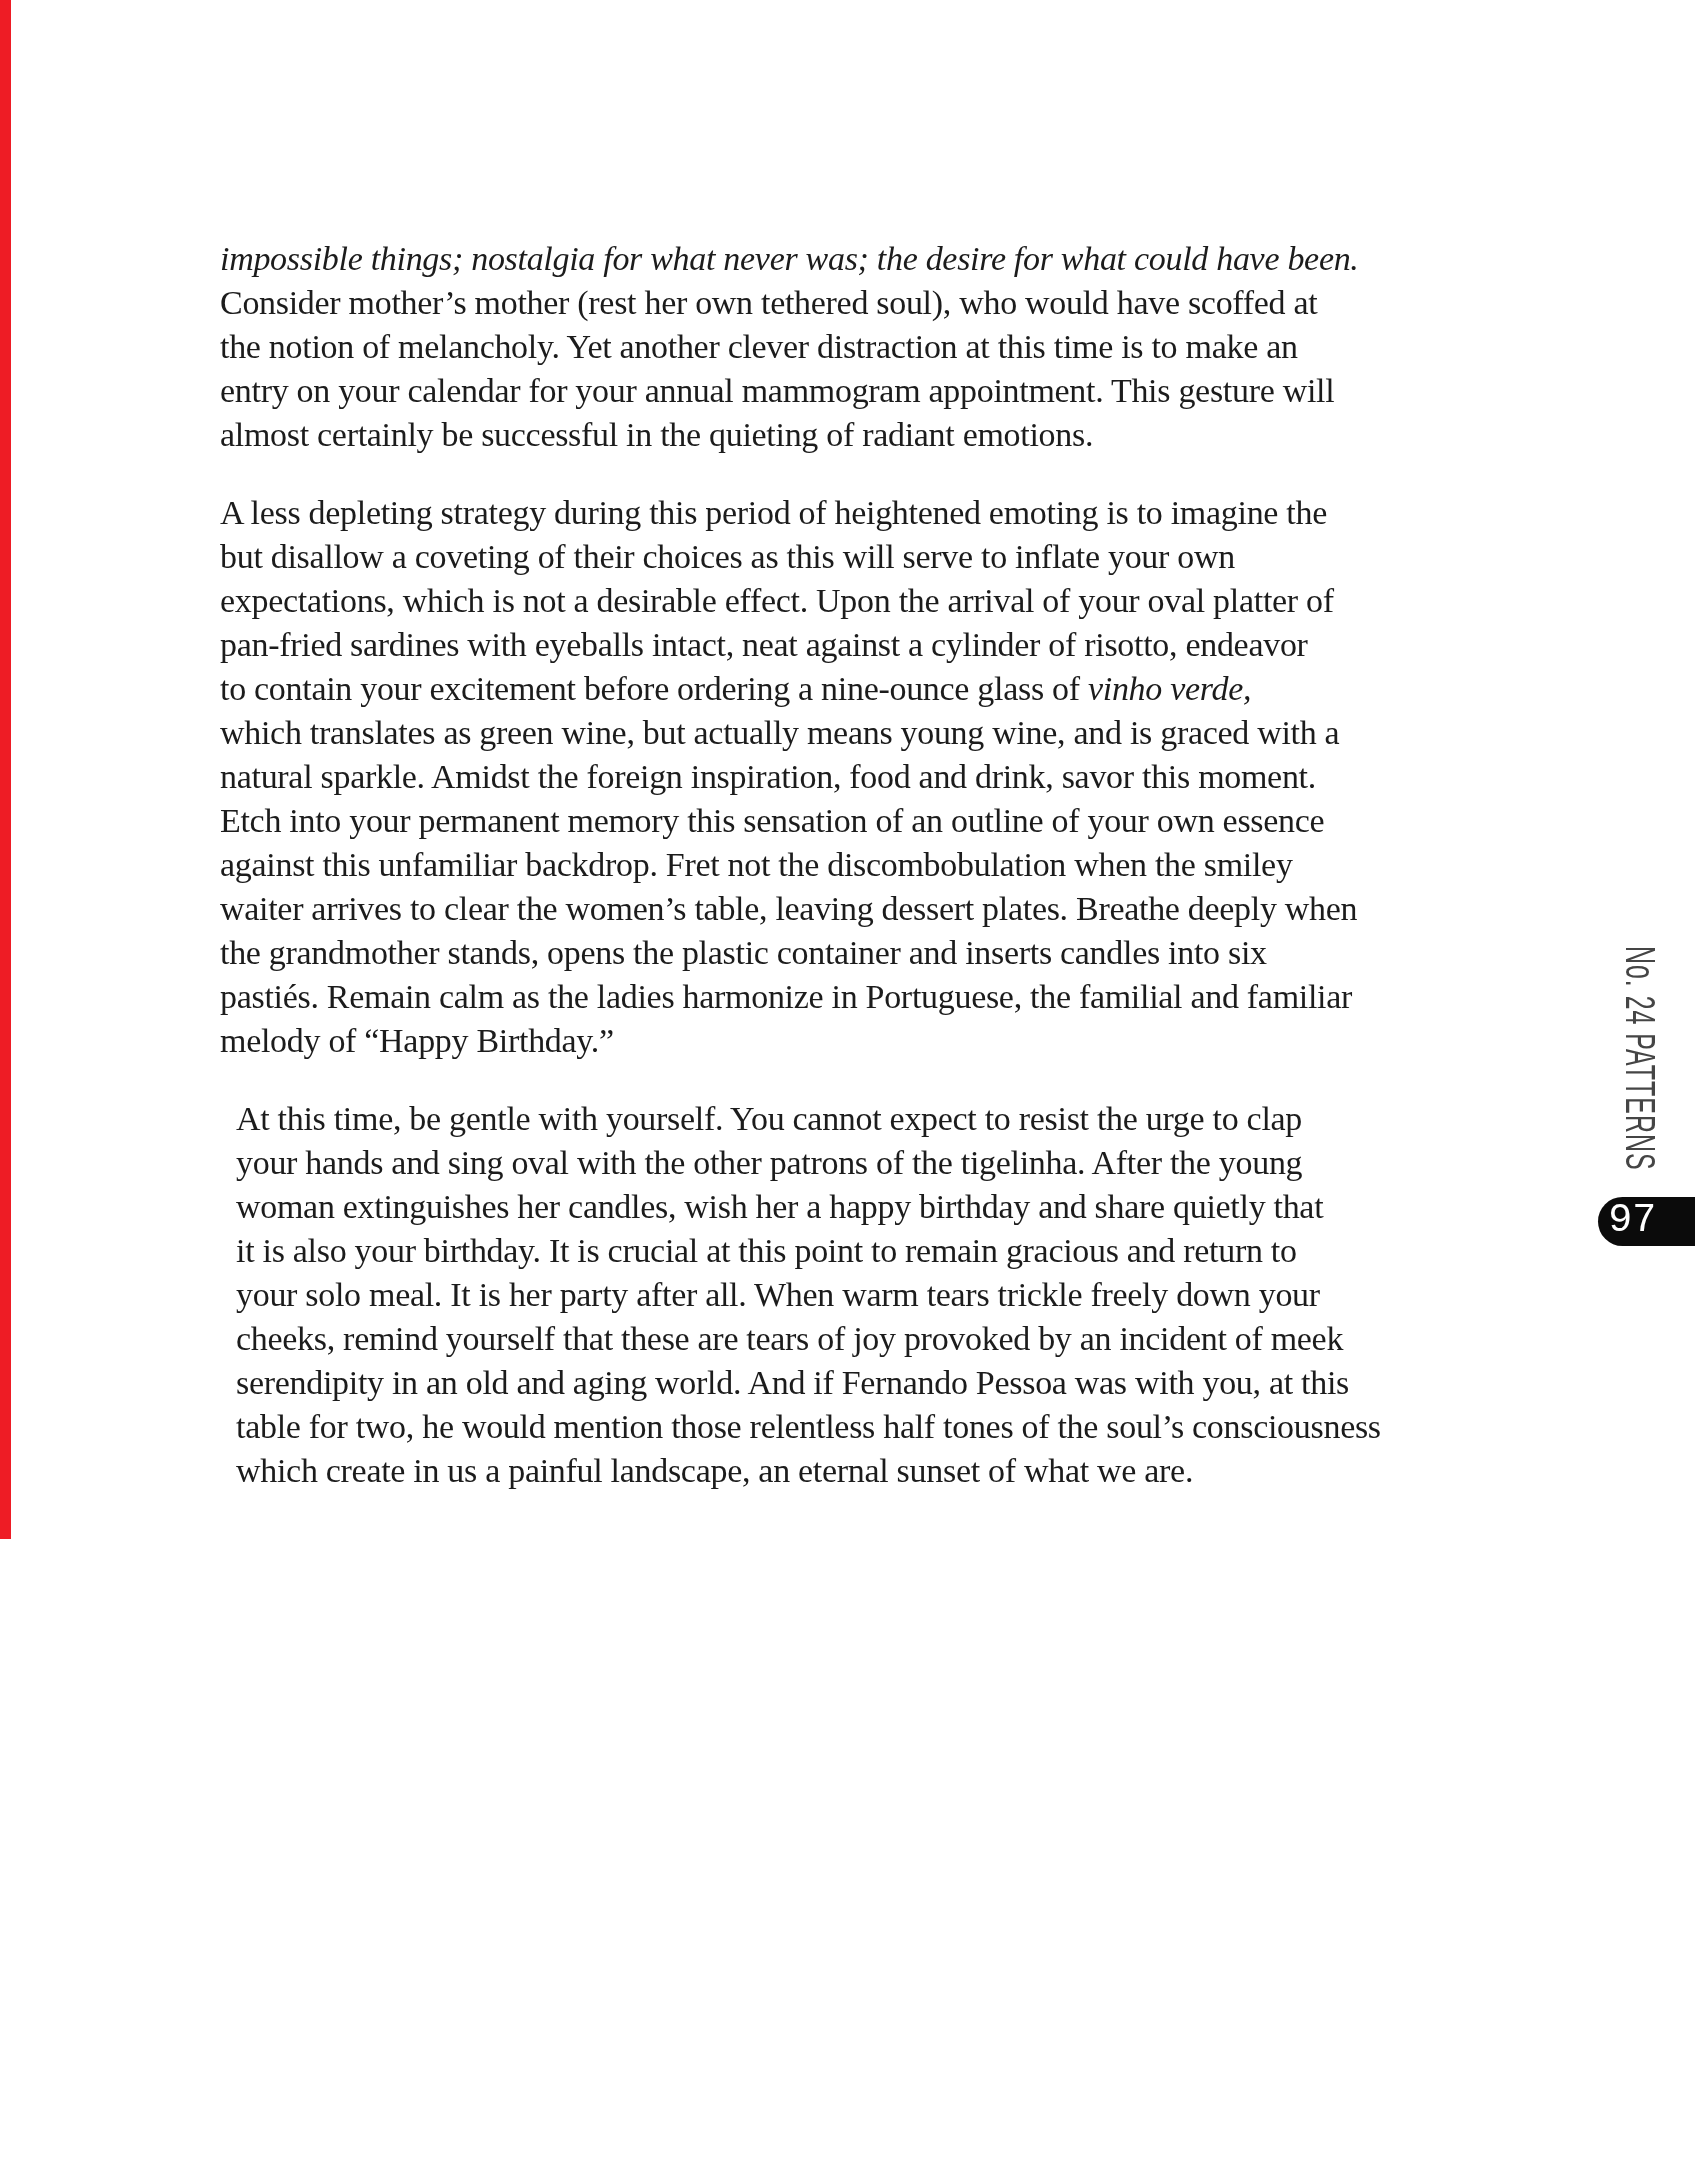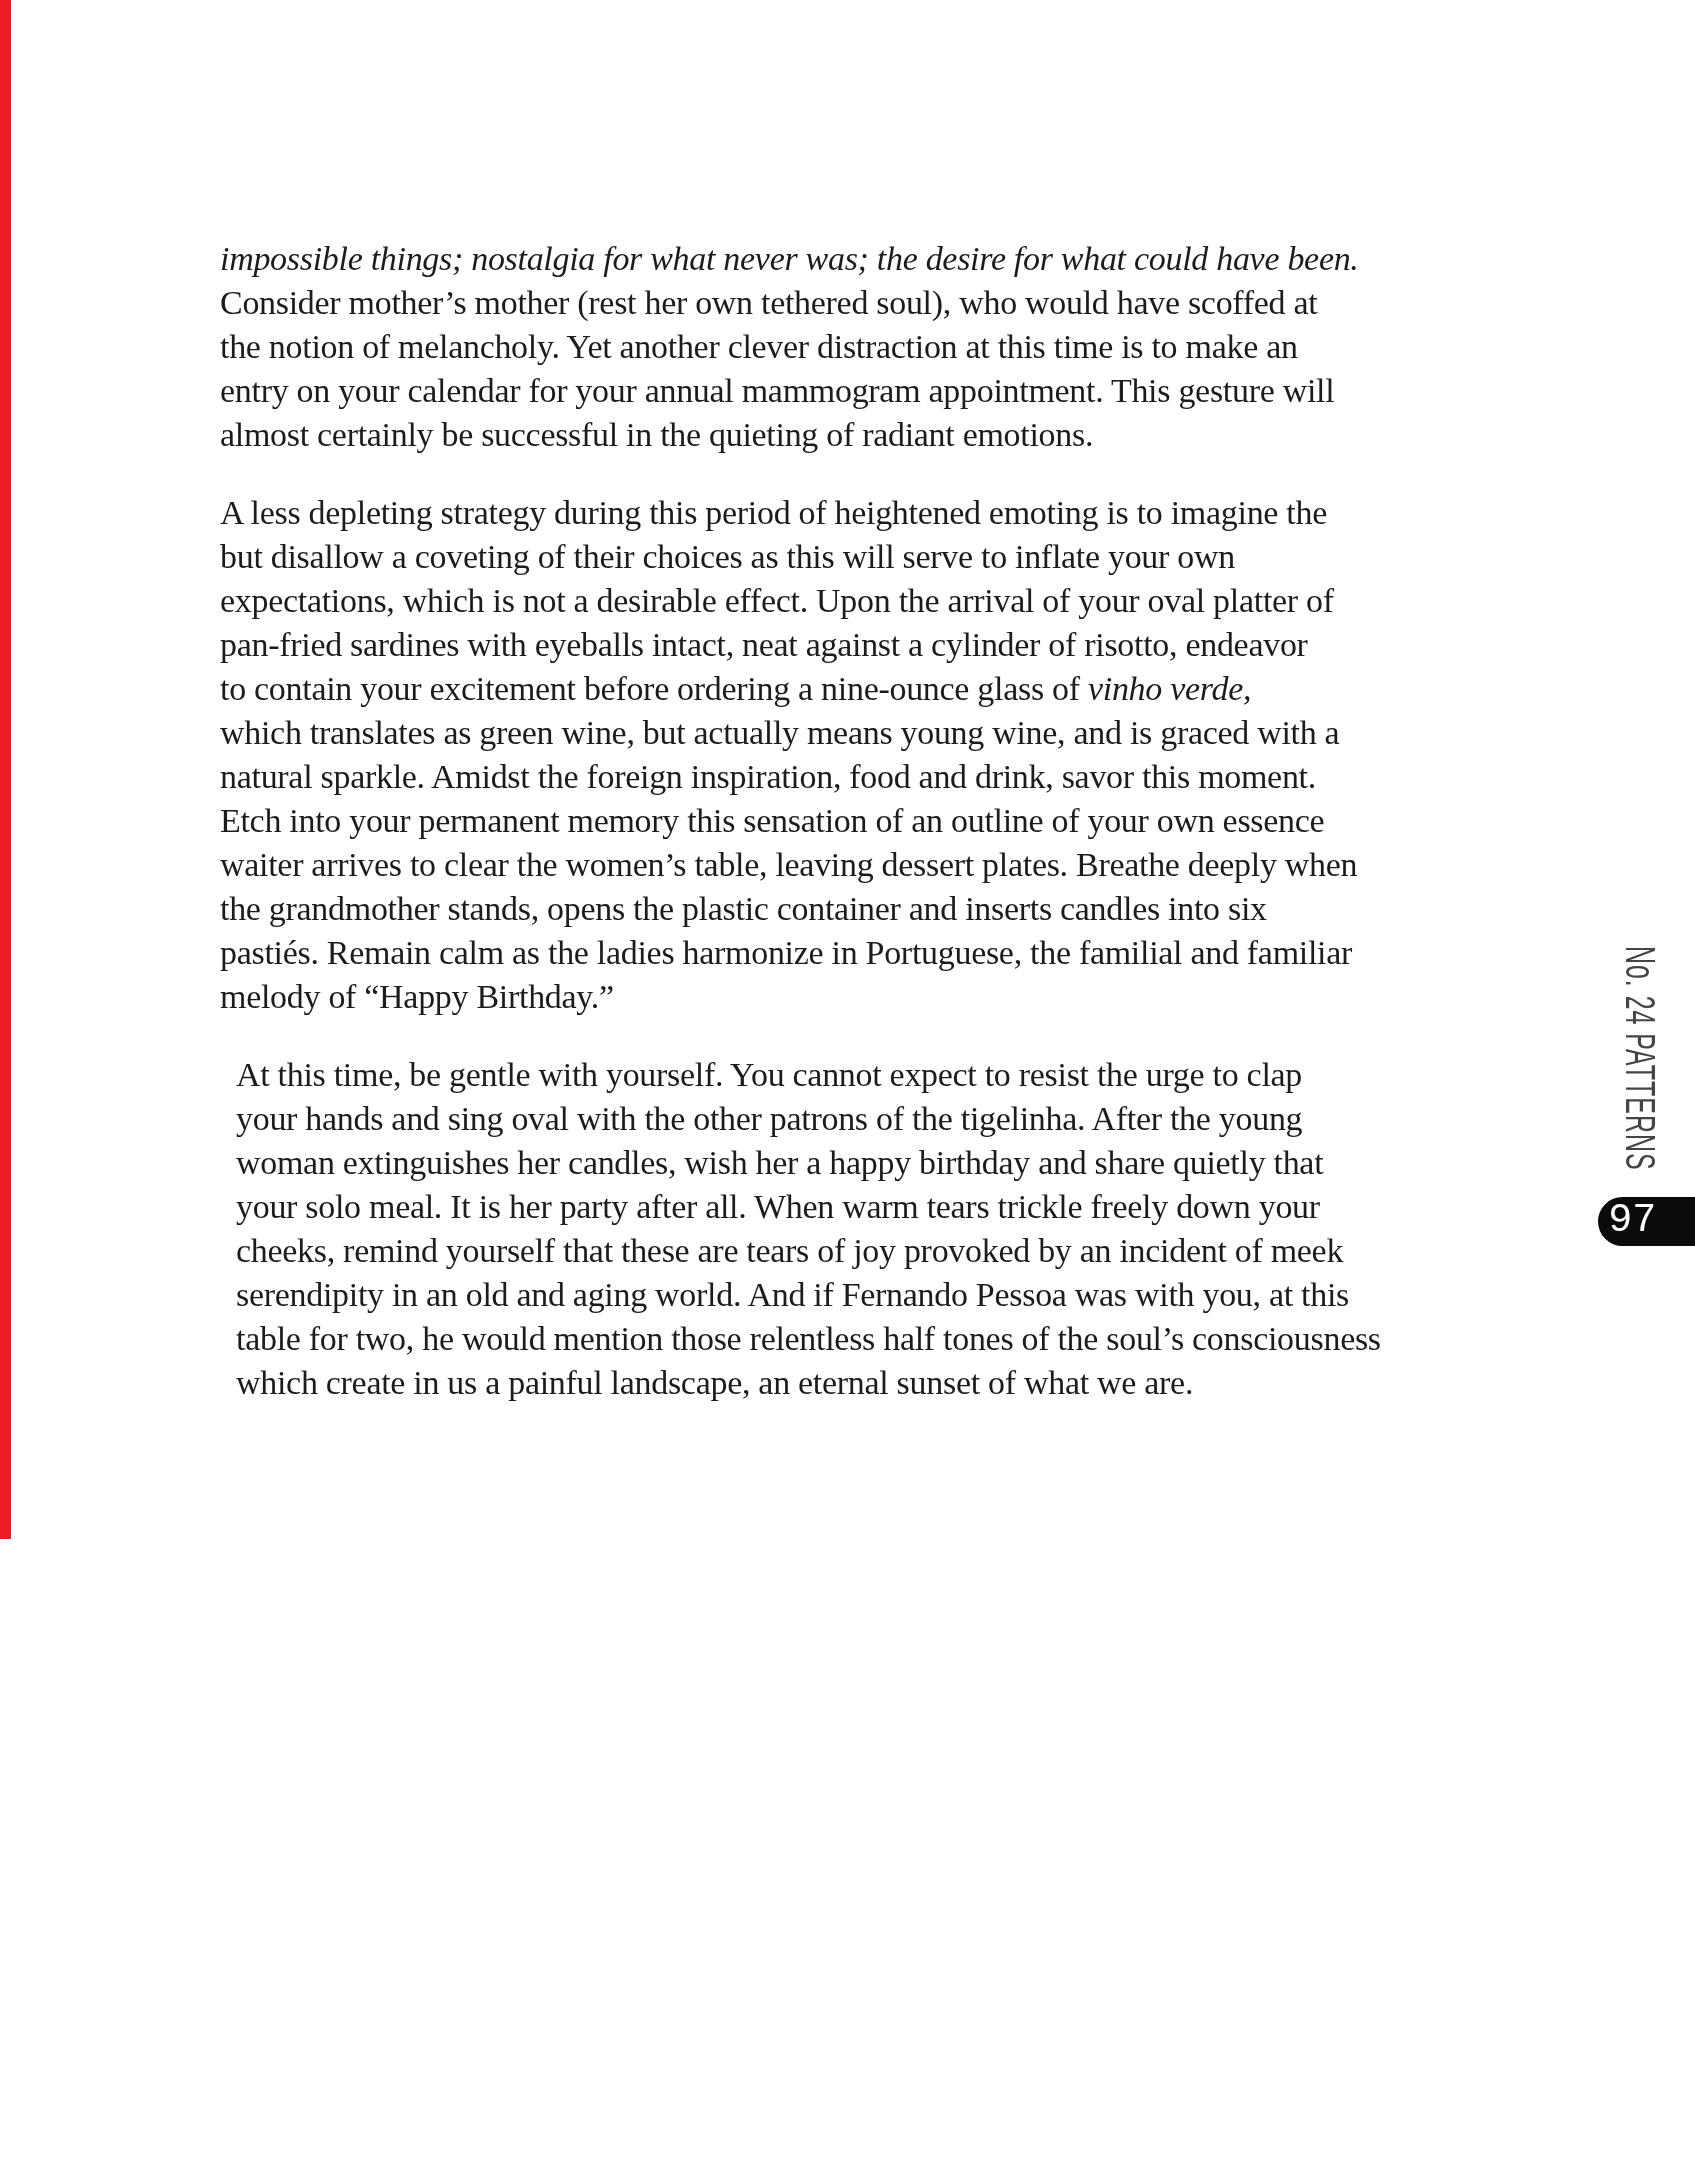--- a/index.html
+++ b/index.html
@@ -74,29 +74,31 @@
       </div>
       <div class="para">
         <div class="line"><span>A less depleting strategy during this period of heightened emoting is to imagine the</span></div>
         <div class="line"><span>but disallow a coveting of their choices as this will serve to inflate your own</span></div>
         <div class="line"><span>expectations, which is not a desirable effect. Upon the arrival of your oval platter of</span></div>
         <div class="line"><span>pan-fried sardines with eyeballs intact, neat against a cylinder of risotto, endeavor</span></div>
         <div class="line"><span>to contain your excitement before ordering a nine-ounce glass of </span><span class="it">vinho verde,</span></div>
         <div class="line"><span>which translates as green wine, but actually means young wine, and is graced with a</span></div>
         <div class="line"><span>natural sparkle. Amidst the foreign inspiration, food and drink, savor this moment.</span></div>
         <div class="line"><span>Etch into your permanent memory this sensation of an outline of your own essence</span></div>
+        <div class="line"><span>against this unfamiliar backdrop. Fret not the discombobulation when the smiley</span></div>
         <div class="line"><span>waiter arrives to clear the women’s table, leaving dessert plates. Breathe deeply when</span></div>
         <div class="line"><span>the grandmother stands, opens the plastic container and inserts candles into six</span></div>
         <div class="line"><span>pastiés. Remain calm as the ladies harmonize in Portuguese, the familial and familiar</span></div>
         <div class="line"><span>melody of “Happy Birthday.”</span></div>
       </div>
       <div class="para">
         <div class="line"><span>At this time, be gentle with yourself. You cannot expect to resist the urge to clap</span></div>
         <div class="line"><span>your hands and sing oval with the other patrons of the tigelinha. After the young</span></div>
         <div class="line"><span>woman extinguishes her candles, wish her a happy birthday and share quietly that</span></div>
+        <div class="line"><span>it is also your birthday. It is crucial at this point to remain gracious and return to</span></div>
         <div class="line"><span>your solo meal. It is her party after all. When warm tears trickle freely down your</span></div>
         <div class="line"><span>cheeks, remind yourself that these are tears of joy provoked by an incident of meek</span></div>
         <div class="line"><span>serendipity in an old and aging world. And if Fernando Pessoa was with you, at this</span></div>
         <div class="line"><span>table for two, he would mention those relentless half tones of the soul’s consciousness</span></div>
         <div class="line"><span>which create in us a painful landscape, an eternal sunset of what we are.</span></div>
       </div>
     </div>
 
   <div class="side-label" style="color: rgb(69, 69, 69);">No. 24 PATTERNS</div>
 

